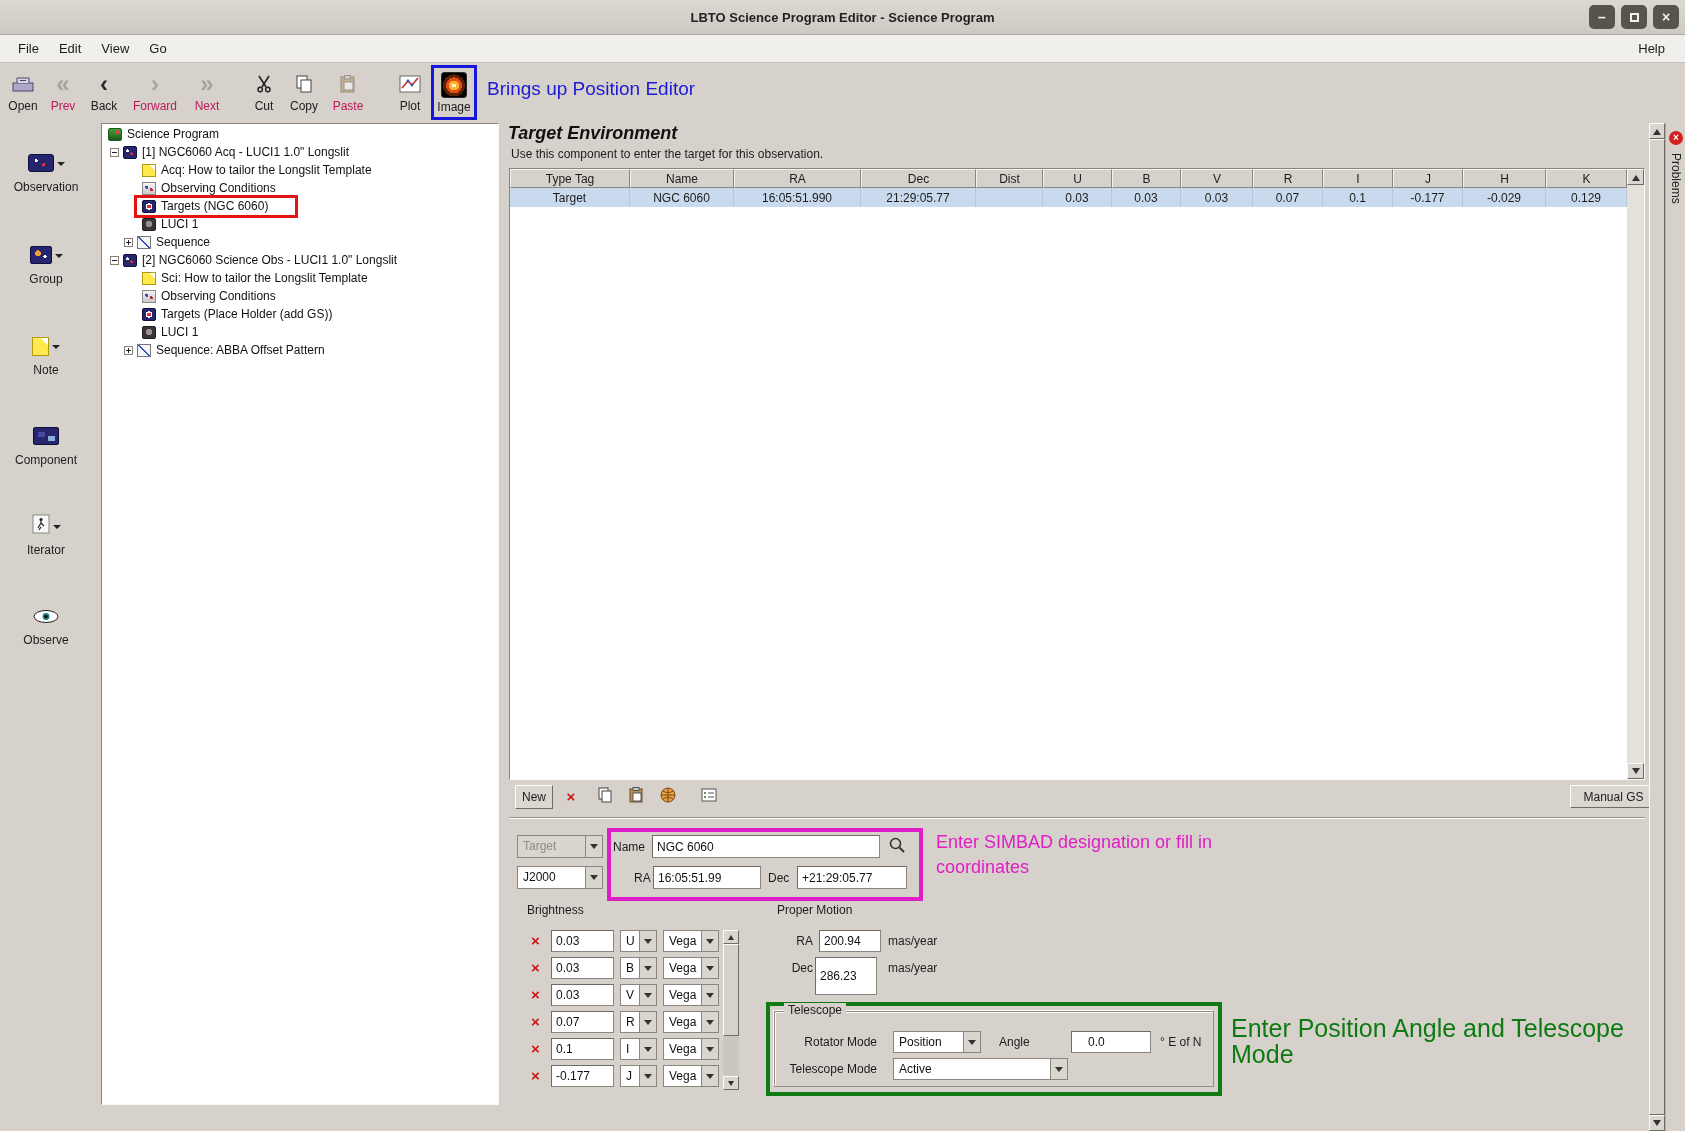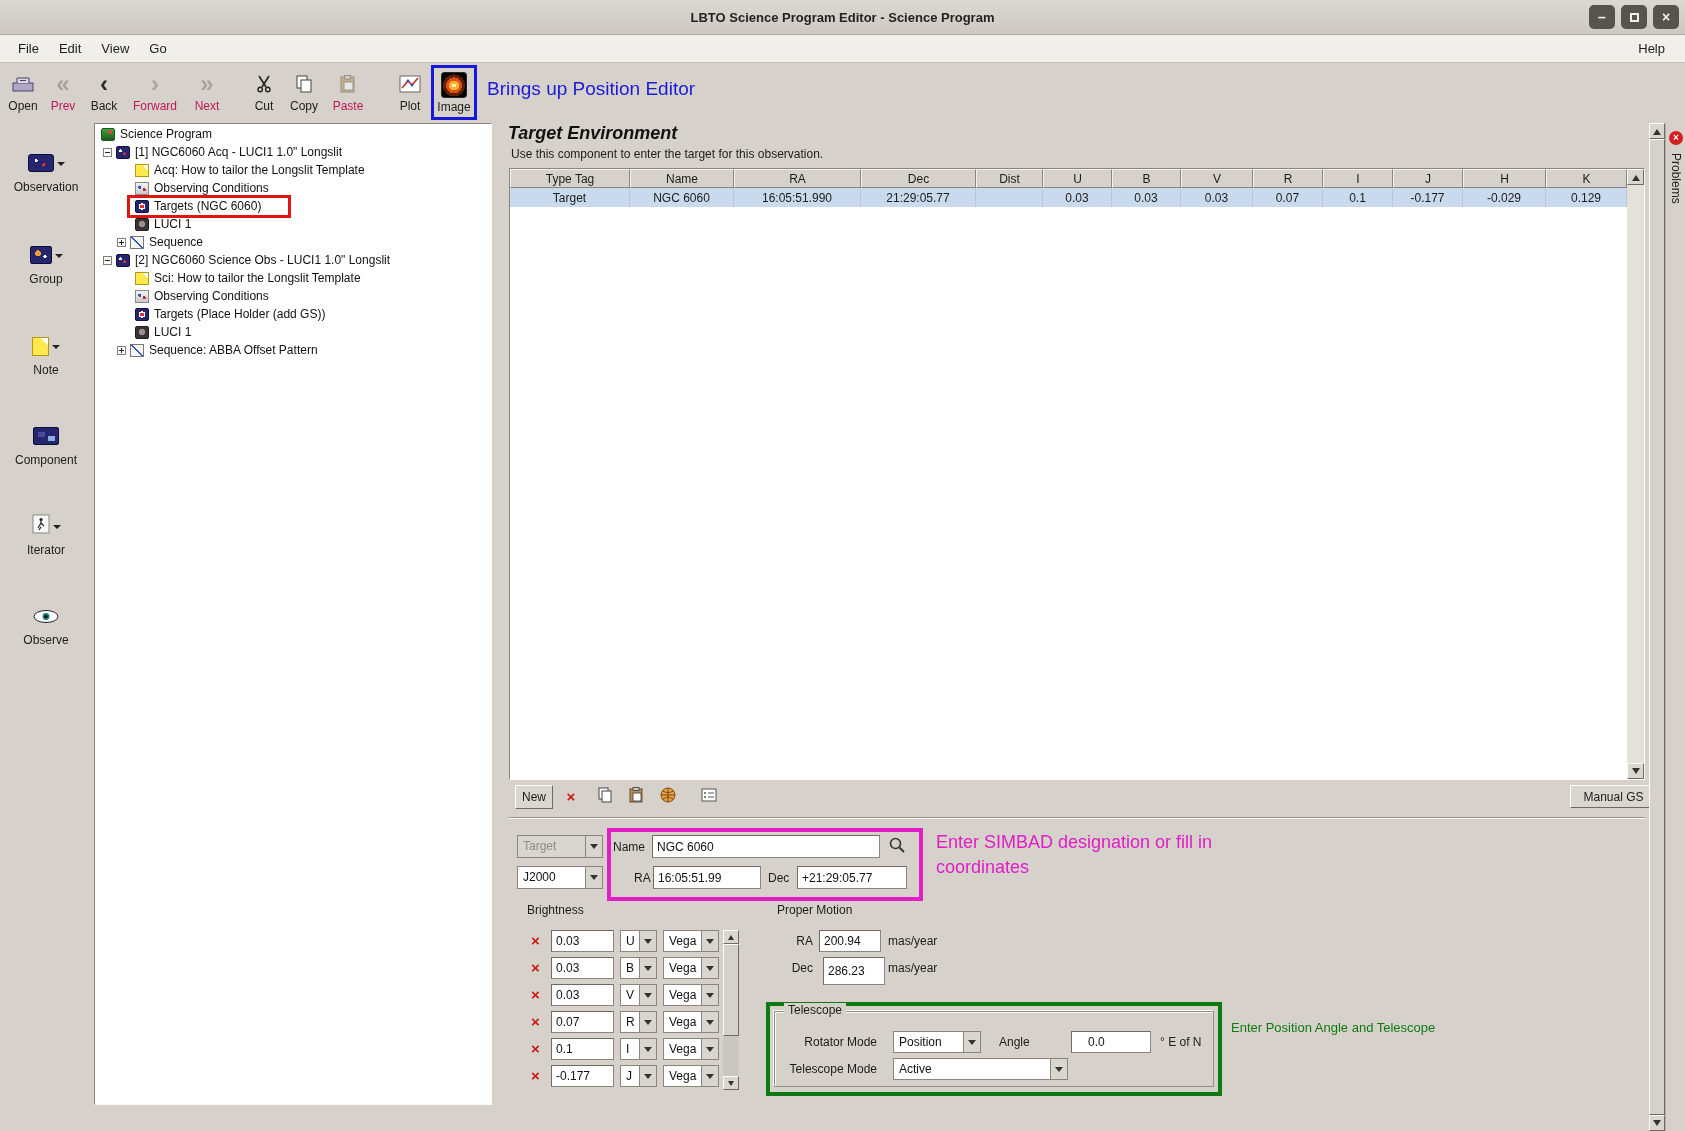--- a/index.html
+++ b/index.html
@@ -44,21 +44,21 @@
   .icn-observation{width:26px;height:18px;border-radius:3px;border:1px solid #0e0e3a;
     background:radial-gradient(circle at 30% 35%, #fff 0 1.5px, transparent 1.6px),radial-gradient(circle at 62% 62%, #e03030 0 1.6px, transparent 1.7px),#26266e}
   .icn-group{width:22px;height:18px;border-radius:2px;border:1px solid #0e0e3a;
     background:radial-gradient(circle at 35% 40%, #f0a030 0 3px, transparent 3px),radial-gradient(circle at 70% 60%, #fff 0 1.5px, transparent 1.6px),#26266e}
   .icn-note{width:17px;height:19px;border:1px solid #b09a10;background:linear-gradient(225deg,#fff 0 5px,#ffe94e 5px)}
   .icn-component{width:26px;height:18px;border-radius:2px;border:1px solid #0e0e3a;
     background:linear-gradient(#4a4aa0 0 0) 4px 4px/7px 5px no-repeat,linear-gradient(#8ab0e0 0 0) 14px 8px/7px 5px no-repeat,#26266e}
   .icn-observe{display:flex;align-items:center}
 
   
-  #tree-section{position:absolute;left:94px;top:123px;width:436px;height:1008px}
+  #tree-section{position:absolute;left:101px;top:123px;width:436px;height:1008px}
   #tree-panel{position:absolute;left:0;top:0;width:398px;height:982px;background:#fff;border:1px solid #8a867e;border-right-color:#fbfaf7;border-bottom-color:#fbfaf7;overflow:hidden}
   .trow{position:absolute;height:18px;display:flex;align-items:center;font-size:12px;white-space:nowrap}
   .lv0{left:6px}.lv1{left:8px}.lv2{left:40px}.lv2e{left:22px}
   .tcapt{padding:0 3px;color:#111}
   .exp{position:relative;width:9px;height:9px;background:#fff;border:1px solid #848078;margin-right:4px;flex:none}
   .exp::before{content:"";position:absolute;left:1px;right:1px;top:3px;height:1px;background:#222}
   .exp.plus::after{content:"";position:absolute;top:1px;bottom:1px;left:3px;width:1px;background:#222}
   .ic{display:inline-block;width:14px;height:13px;margin-right:2px;flex:none;border-radius:2px}
   .ic-program{border:1px solid #1d5a1d;background:radial-gradient(circle at 70% 30%, #e04040 0 2px, transparent 2.1px),linear-gradient(#43a03a,#1d5a1d)}
   .ic-obs{border:1px solid #101040;background:radial-gradient(circle at 30% 35%, #fff 0 1.4px, transparent 1.5px),radial-gradient(circle at 65% 62%, #e03030 0 1.4px, transparent 1.5px),#26266e}
@@ -100,21 +100,21 @@
   .sb-up{top:0}.sb-down{bottom:0}
   .tri-up{width:0;height:0;border:4px solid transparent;border-bottom:6px solid #333;margin-bottom:3px}
   .tri-down{width:0;height:0;border:4px solid transparent;border-top:6px solid #333;margin-top:3px}
   .sb-thumb{position:absolute;left:0;width:17px;background:#d6d2cb;border:1px solid;border-color:#fdfcfa #6f6b64 #6f6b64 #fdfcfa}
   #hr-sep{position:absolute;left:2px;top:694px;width:1136px;height:2px;border-top:1px solid #9a968e;border-bottom:1px solid #fbfaf7}
 
   
   #magenta-box{position:absolute;left:100px;top:705px;width:316px;height:73px;border:4px solid #e01dc7}
   #magenta-note{position:absolute;left:429px;top:707px;font-size:18px;line-height:25px;color:#e01dc7;white-space:nowrap}
   #green-box{position:absolute;left:259px;top:879px;width:456px;height:94px;border:4px solid #0f7a14}
-  #green-note{position:absolute;left:724px;top:892px;font-size:13px;line-height:26px;color:#0f7a14;white-space:nowrap}
+  #green-note{position:absolute;left:724px;top:892px;font-size:25px;line-height:26px;color:#0f7a14;white-space:nowrap}
 
   #groupbox{position:absolute;left:267px;top:888px;width:440px;height:76px;border:1px solid #928e86;box-shadow:1px 1px 0 #fbfaf7 inset, -1px -1px 0 #fbfaf7}
   #groupbox-title{position:absolute;left:277px;top:880px;background:#d6d2cb;padding:0 4px;font-size:12px}
 
   .rlabel{position:absolute;font-size:12px;text-align:right;line-height:22px;white-space:nowrap}
   .llabel{position:absolute;font-size:12px;line-height:22px;white-space:nowrap}
 
   
   #rightbar{position:absolute;left:1649px;top:123px;width:36px;height:1008px}
   #main-vsb{position:absolute;left:0;top:0;width:16px;height:1008px;background:#cac7c0}
@@ -528,21 +528,21 @@
       <div class="sb-btn sb-down" style="width:16px;height:14px">
           <span class="tri-down" style="border-width:3px;border-top-width:5px"></span>
         </div>
     </div>
 
     <span class="llabel" style="left:270px;top:776px">Proper Motion</span>
     <span class="rlabel" style="left:270px;top:807px;width:36px">RA</span>
     <input class="field" style="left: 312px; top: 807px; width: 62px; height: 22px;" value="200.94">
     <span class="llabel" style="left:381px;top:807px">mas/year</span>
     <span class="rlabel" style="left:270px;top:834px;width:36px">Dec</span>
-    <input class="field" style="left: 316px; top: 834px; width: 62px; height: 28px;" value="286.23">
+    <input class="field" style="left: 308px; top: 834px; width: 62px; height: 38px;" value="286.23">
     <span class="llabel" style="left:381px;top:834px">mas/year</span>
 
     <div id="green-box"></div>
     <div id="groupbox"></div>
     <span id="groupbox-title">Telescope</span>
 
     <span class="rlabel" style="left:288px;top:908px;width:82px">Rotator Mode</span>
     <div class="combo" style="left:386px;top:908px;width:88px;height:22px">
       <span class="cval">Position</span>
       <span class="carr"></span>
@@ -552,20 +552,21 @@
     <span class="llabel" style="left:653px;top:908px">° E of N</span>
 
     <span class="rlabel" style="left:276px;top:935px;width:94px">Telescope Mode</span>
     <div class="combo" style="left:386px;top:935px;width:175px;height:22px">
       <span class="cval">Active</span>
       <span class="carr"></span>
     </div>
 
     <div id="green-note">
       <div>Enter Position Angle and Telescope</div>
+      <div>Mode</div>
     </div>
   </div>
 
   <div id="rightbar">
     <div id="main-vsb">
       <div class="sb-btn sb-up">
           <span class="tri-up"></span>
         </div>
       <div class="sb-thumb"></div>
       <div class="sb-btn sb-down">

